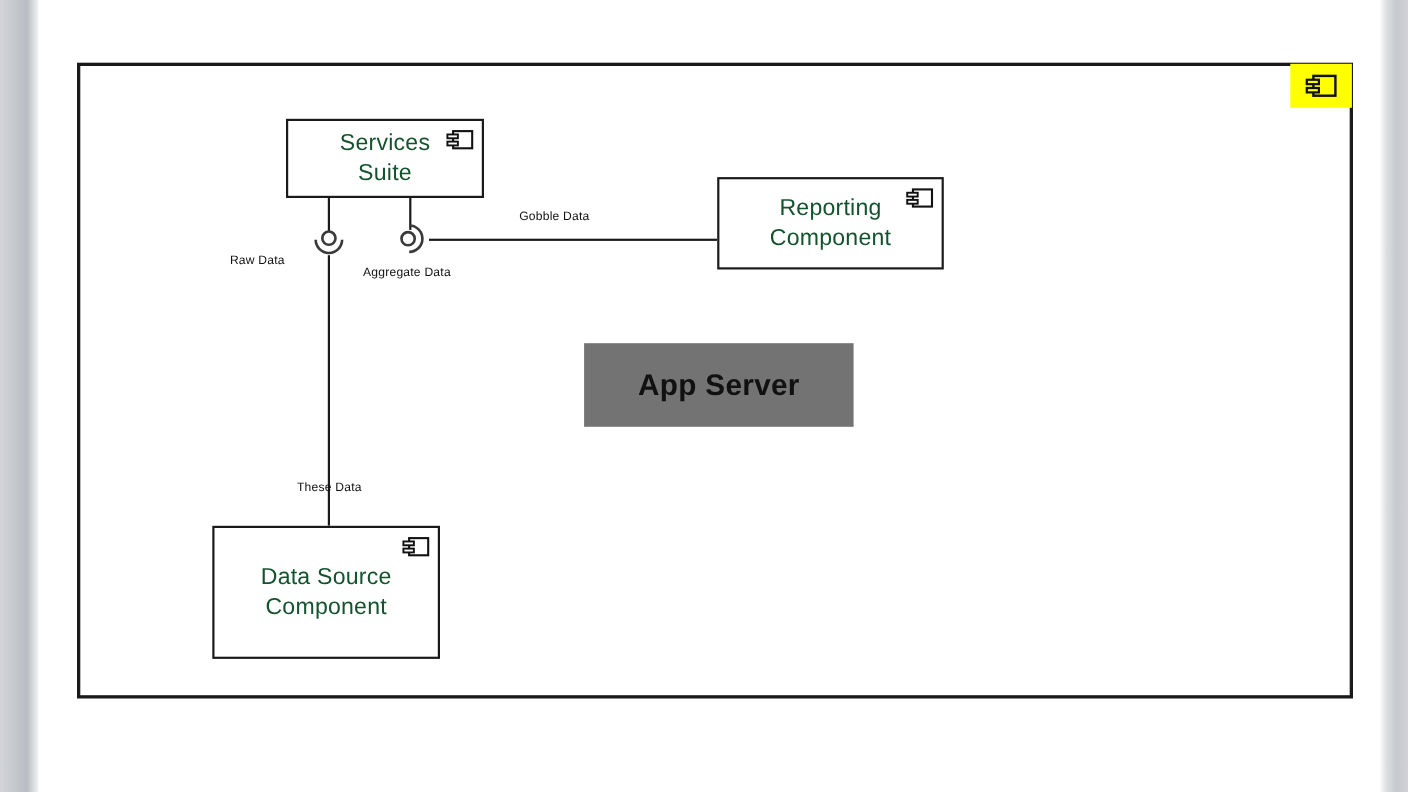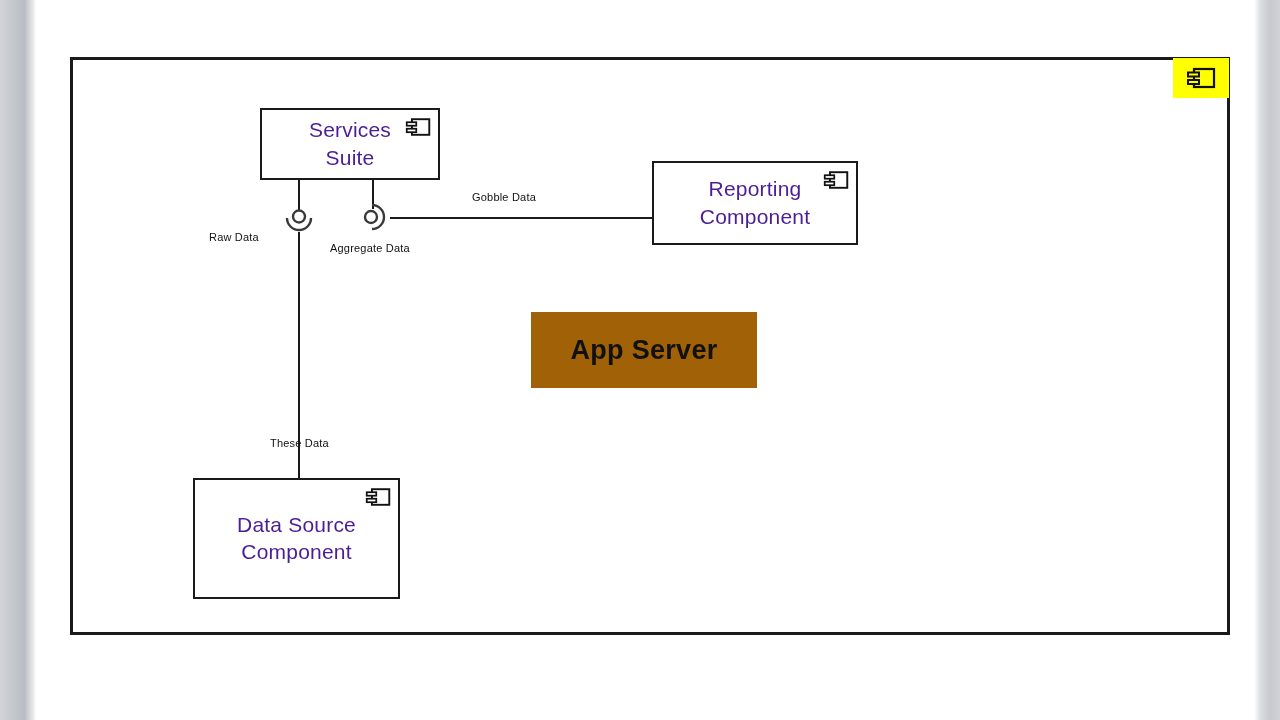--- a/index.html
+++ b/index.html
@@ -70,21 +70,21 @@
     box-sizing: border-box;
   }
   .component-label {
     position: absolute;
     left: 0;
     right: 0;
     top: 50%;
     transform: translateY(-50%);
     text-align: center;
     font-size: 21px;
-    color: #4c1d95;
+    color: #14532d;
     line-height: 1.33;
     letter-spacing: 0.2px;
     white-space: pre-line;
     padding: 0 6px;
     box-sizing: border-box;
   }
   .box-icon {
     position: absolute;
     right: 7px;
     top: 7px;
@@ -134,23 +134,23 @@
   #label-raw       { left: 136px; top: 171px; }
   #label-aggregate { left: 257px; top: 182px; text-align: right; }
   #label-gobble    { left: 399px; top: 131px; }
   #label-feed      { left: 197px; top: 377px; }
 
   
   #app-server-note {
     position: absolute;
     left: 458px;
     top: 252px;
-    width: 226px;
+    width: 245px;
     height: 76px;
-    background: #a16207;
+    background: #737373;
     display: flex;
     align-items: center;
     justify-content: center;
   }
   #app-server-note .note-text {
     font-size: 27px;
     font-weight: bold;
     color: #111111;
     letter-spacing: 0.3px;
   }

